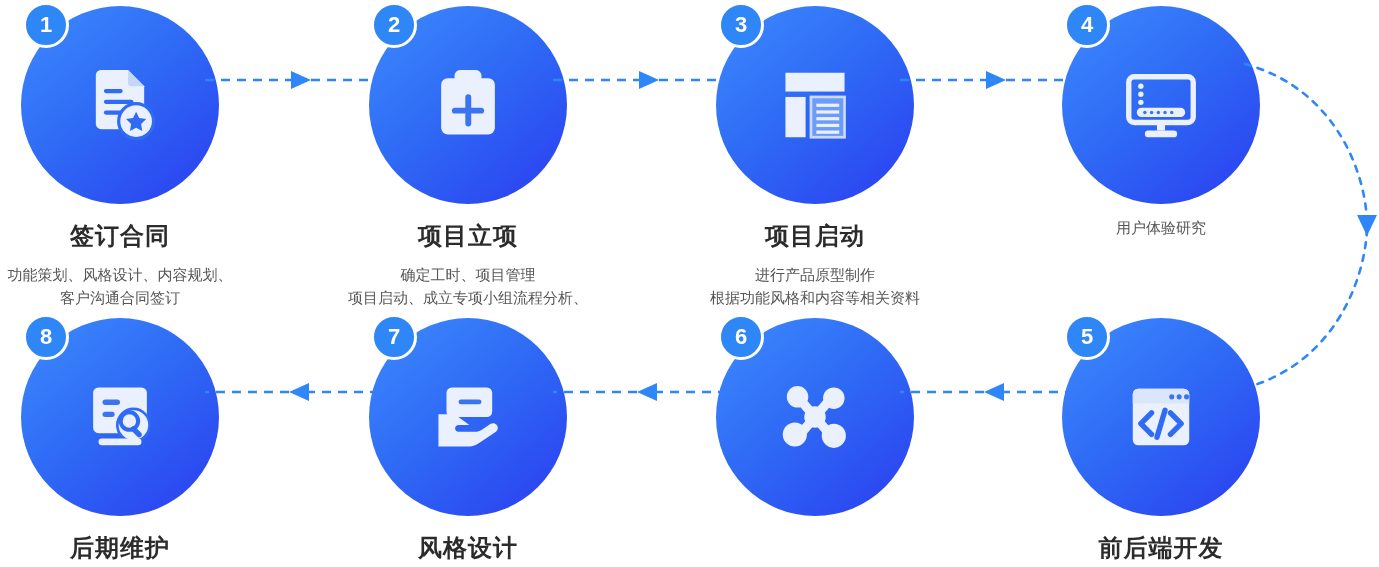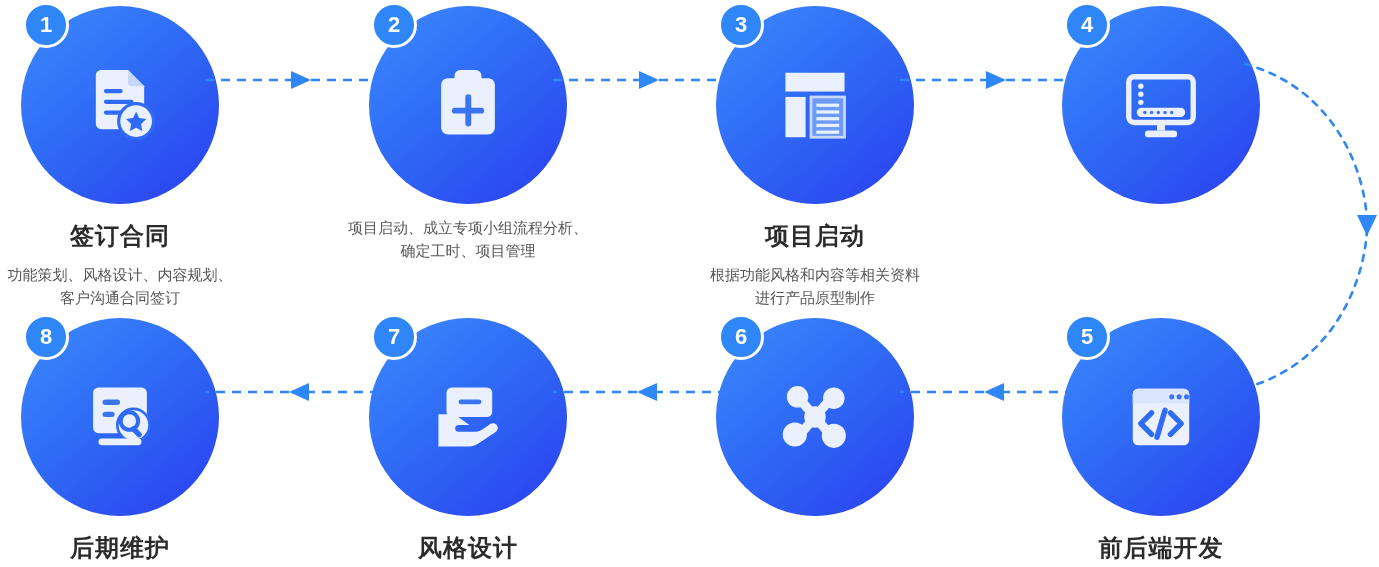--- a/index.html
+++ b/index.html
@@ -135,23 +135,24 @@
       <div class="circle">
         <svg class="icon-svg" viewBox="0 0 64 64">
           <rect x="12" y="12" width="40" height="42" rx="5" fill="#eaf0fe"></rect>
           <rect x="23" y="7" width="18" height="9" rx="3" fill="#eaf0fe" stroke="#eaf0fe" stroke-width="2"></rect>
           <rect x="30" y="24" width="4.4" height="24" rx="2.2" fill="#3b74f0"></rect>
           <rect x="20" y="34" width="24" height="4.4" rx="2.2" fill="#3b74f0"></rect>
         </svg>
       </div>
       <div class="badge">2</div>
     </div>
+    <div class="step-title">项目立项</div>
     <div class="step-desc">
+      <div>确定工时、项目管理</div>
       <div>项目启动、成立专项小组流程分析、</div>
-      <div>确定工时、项目管理</div>
     </div>
   </div>
 
   <div class="arrow-h" style="left:553px; top:68px;">
     <svg width="190" height="24" viewBox="0 0 190 24">
       <line x1="0" y1="12" x2="88" y2="12" stroke="#2f86f6" stroke-width="2.4" stroke-dasharray="9 7"></line>
       <polygon points="86,3 106,12 86,21" fill="#2f86f6"></polygon>
       <line x1="106" y1="12" x2="190" y2="12" stroke="#2f86f6" stroke-width="2.4" stroke-dasharray="9 7"></line>
     </svg>
   </div>
@@ -167,22 +168,22 @@
           <rect x="33" y="36" width="17" height="2.4" fill="#eaf0fe"></rect>
           <rect x="33" y="41" width="17" height="2.4" fill="#eaf0fe"></rect>
           <rect x="33" y="46" width="17" height="2.4" fill="#eaf0fe"></rect>
           <rect x="33" y="51" width="17" height="2.4" fill="#eaf0fe"></rect>
         </svg>
       </div>
       <div class="badge">3</div>
     </div>
     <div class="step-title">项目启动</div>
     <div class="step-desc">
+      <div>进行产品原型制作</div>
       <div>根据功能风格和内容等相关资料</div>
-      <div>进行产品原型制作</div>
     </div>
   </div>
 
   <div class="arrow-h" style="left:900px; top:68px;">
     <svg width="190" height="24" viewBox="0 0 190 24">
       <line x1="0" y1="12" x2="88" y2="12" stroke="#2f86f6" stroke-width="2.4" stroke-dasharray="9 7"></line>
       <polygon points="86,3 106,12 86,21" fill="#2f86f6"></polygon>
       <line x1="106" y1="12" x2="190" y2="12" stroke="#2f86f6" stroke-width="2.4" stroke-dasharray="9 7"></line>
     </svg>
   </div>
@@ -201,20 +202,21 @@
           <circle cx="30" cy="37.5" r="1.3" fill="#3b74f0"></circle>
           <circle cx="35" cy="37.5" r="1.3" fill="#3b74f0"></circle>
           <circle cx="40" cy="37.5" r="1.3" fill="#3b74f0"></circle>
           <rect x="29" y="45" width="6" height="6" fill="#eaf0fe"></rect>
           <rect x="20" y="51" width="24" height="5" rx="2.5" fill="#eaf0fe"></rect>
         </svg>
       </div>
       <div class="badge">4</div>
     </div>
     <div class="step-desc">
+      <div>用户体验研究</div>
     </div>
   </div>
 
   <div class="arrow-curve">
     <svg width="144" height="350" viewBox="0 0 144 350">
       <path d="M10 14 C 105 40, 132 130, 132 175 C 132 220, 105 312, 10 338" fill="none" stroke="#2f86f6" stroke-width="2.6" stroke-dasharray="6 7" stroke-linecap="round"></path>
       <polygon points="122,165 142,165 132,186" fill="#2f86f6"></polygon>
     </svg>
   </div>
 

